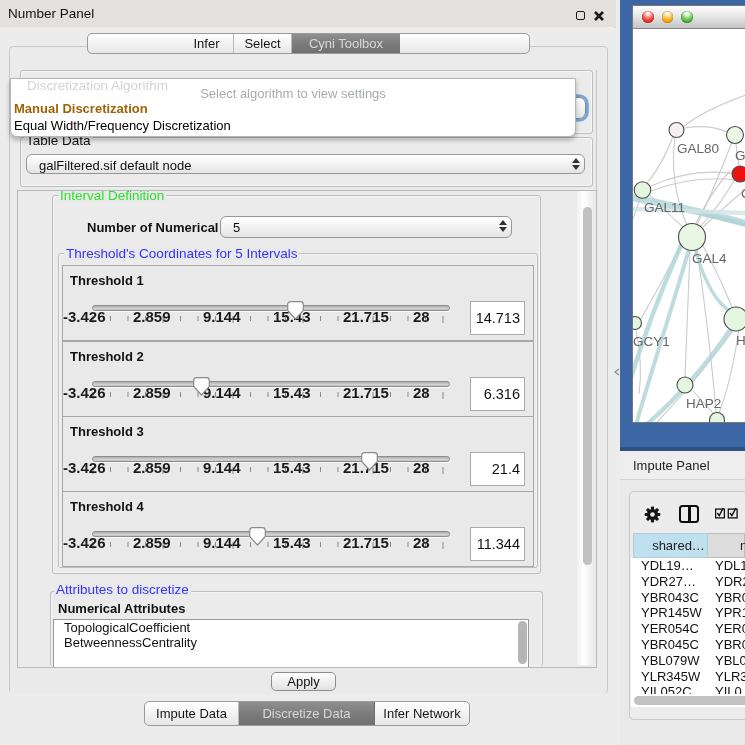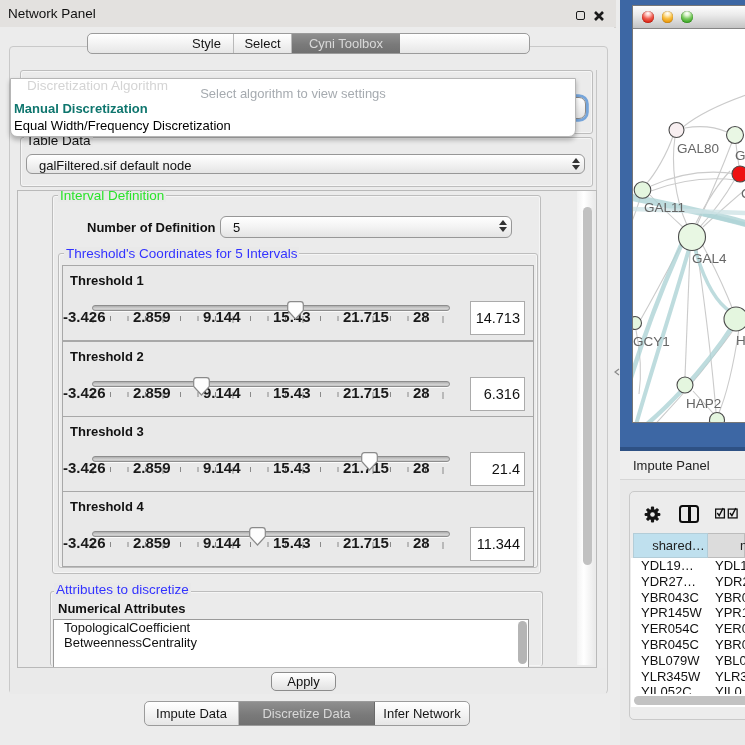--- a/index.html
+++ b/index.html
@@ -33,42 +33,42 @@
   .track{position:absolute;left:29px;top:39px;width:356px;height:4px;border:1px solid #8d8d8d;border-radius:3px;background:linear-gradient(#adadad,#d2d2d2 60%,#c2c2c2);box-shadow:0 1px 0 rgba(255,255,255,.8);}
   .vbox{position:absolute;left:407px;top:35px;width:49px;height:32px;background:#fff;border:1px solid #ababab;font-size:14.5px;color:#111;text-align:right;line-height:32px;padding-right:4px;}
   .slab{position:absolute;top:42px;width:60px;text-align:left;font-size:15px;font-weight:bold;color:#1a1a1a;}
   .thumb{position:absolute;top:35px;width:17px;height:19px;}
   
   #numlist{left:53px;top:619px;width:474px;height:47px;background:#fff;border:1px solid #9a9a9a;overflow:hidden;}
   #numlist div{font-size:13px;color:#111;height:15.2px;line-height:15.2px;padding-left:10px;}
   
   #popup{left:10px;top:78px;width:564px;height:57px;background:#fff;border:1px solid #b6b6b6;border-radius:0 0 7px 7px;box-shadow:0 3px 5px rgba(0,0,0,.28);z-index:50;}
   #popup .r1{position:absolute;top:6.5px;width:100%;text-align:center;font-size:13px;color:#a6abb0;}
-  #popup .r2{position:absolute;top:22px;left:3px;font-size:13px;font-weight:bold;color:#0f766e;}
+  #popup .r2{position:absolute;top:22px;left:3px;font-size:13px;font-weight:bold;color:#a16207;}
   #popup .r3{position:absolute;top:38.5px;left:3px;font-size:13px;color:#000;}
   
   #bluebg{left:620px;top:0;width:125px;height:451px;background:#3d67a4;}
   #netwin{left:632px;top:5px;width:113px;height:416px;border:1px solid #777;border-right:none;background:#fff;}
   #nettb{left:0;top:0;width:100%;height:22px;background:linear-gradient(#fdfdfd,#ebebeb 40%,#c4c4c4);border-bottom:1px solid #868686;}
   .tl{position:absolute;top:5px;width:11.5px;height:11.5px;border-radius:50%;}
   #tpbar{left:620px;top:451px;width:125px;height:28px;background:#eeeeee;border-bottom:1px solid #d6d6d6;}
   #tablewrap{left:629px;top:491px;width:130px;height:227px;background:#ececec;border:1px solid #c9c9c9;border-radius:5px;}
   #thead1{left:633px;top:532.5px;width:75px;height:25px;background:#bfe0ee;border:1px solid #b3cdd8;box-sizing:border-box;text-align:center;font-size:13px;color:#222;line-height:23px;text-indent:16px;}
   #thead2{left:708px;top:532.5px;width:37px;height:25px;background:#dcdcdc;border:1px solid #bcbcbc;border-left:none;box-sizing:border-box;font-size:13px;color:#222;line-height:23px;padding-left:32px;}
   #tbody{left:631px;top:558px;width:114px;height:136px;background:#fff;overflow:hidden;font-size:13px;color:#111;}
   #tbody .row{height:15.8px;line-height:15.8px;white-space:nowrap;}
   #tbody .c1{display:inline-block;width:74px;padding-left:10px;}
   #hscroll{left:631px;top:694px;width:114px;height:13px;background:#fff;}
   #hthumb{left:634px;top:695.5px;width:115px;height:9px;background:#c2c2c2;border-radius:5px;}
 </style>
 </head>
 <body>
 
 <div class="abs" id="titlebar"></div>
-<div class="abs t" style="left:8px;top:6px;font-size:13.5px;color:#111;">Network Panel</div>
+<div class="abs t" style="left:8px;top:6px;font-size:13.5px;color:#111;">Number Panel</div>
 <div class="abs" id="float-ic"></div>
 <svg class="abs" style="left:594px;top:11px;" width="10" height="10" viewBox="0 0 10 10">
     <path d="M1 1 L9 9 M9 1 L1 9" stroke="#1a1a1a" stroke-width="2.6"></path>
   </svg>
 
 <div class="abs" style="left:0;top:27px;width:614px;height:718px;background:#ececec;"></div>
 
 <div class="abs" id="cpanel"></div>
 
 <div class="abs group" style="left:20px;top:70px;width:571px;height:62px;"></div>
@@ -77,21 +77,21 @@
 
 <div class="abs group" style="left:20px;top:137px;width:571px;height:48px;"></div>
 <div class="abs glabel" style="left:24px;top:134px;color:#111;">Table Data</div>
 <div class="abs combo" style="left:26px;top:154px;width:557px;height:18px;">
   <span class="ctext">galFiltered.sif default node</span>
   <span class="stepper" style="left:545px;"></span>
 </div>
 
 <div class="abs group" style="left:52px;top:195px;width:487px;height:377px;"></div>
 <div class="abs glabel" style="left:58px;top:189px;color:#2be32b;">Interval Definition</div>
-<div class="abs" style="left:87px;top:220px;font-size:13px;font-weight:bold;color:#111;">Number of Definition</div>
+<div class="abs" style="left:87px;top:220px;font-size:13px;font-weight:bold;color:#111;">Number of Numerical</div>
 <div class="abs combo" style="left:220px;top:216px;width:290px;height:20px;">
   <span class="ctext">5</span>
   <span class="stepper" style="left:278px;"></span>
 </div>
 
 <div class="abs group" style="left:58px;top:253px;width:478px;height:313px;"></div>
 <div class="abs glabel" style="left:64px;top:247px;color:#3333ff;">Threshold's Coordinates for 5 Intervals</div>
 
 <div id="tb1" class="abs tblock" style="top:265px;">
     <div class="tlab">Threshold 1</div>
@@ -267,21 +267,21 @@
 <div class="abs" style="left:583px;top:207px;width:8.5px;height:358px;background:#c1c1c1;border-radius:4.5px;"></div>
 
 <div class="abs seg" id="toptabs">
   <div class="s" style="width:92px;margin-top:44px;">
     <svg width="13" height="15" viewBox="0 0 13 15" style="margin-right:4px;">
       <path d="M3.5 4 L3.5 11 M3.5 7.5 L8.5 6" stroke="#888" stroke-width="1.2" fill="none"></path>
       <circle cx="3.5" cy="3" r="2.4" fill="#4caf50" stroke="#2e7d32" stroke-width=".7"></circle>
       <circle cx="9" cy="6" r="2.4" fill="#4caf50" stroke="#2e7d32" stroke-width=".7"></circle>
       <circle cx="3.5" cy="12" r="2.4" fill="#4caf50" stroke="#2e7d32" stroke-width=".7"></circle>
     </svg>Network</div>
-  <div class="s" style="width:54px;">Style</div>
+  <div class="s" style="width:54px;">Infer</div>
   <div class="s" style="width:58px;">Select</div>
   <div class="s sel" style="width:108px;">Cyni Toolbox</div>
 </div>
 
 <div class="abs" id="popup">
   <div class="r1">Select algorithm to view settings</div>
   <div class="r2">Manual Discretization</div>
   <div class="r3">Equal Width/Frequency Discretization</div>
 </div>
 

